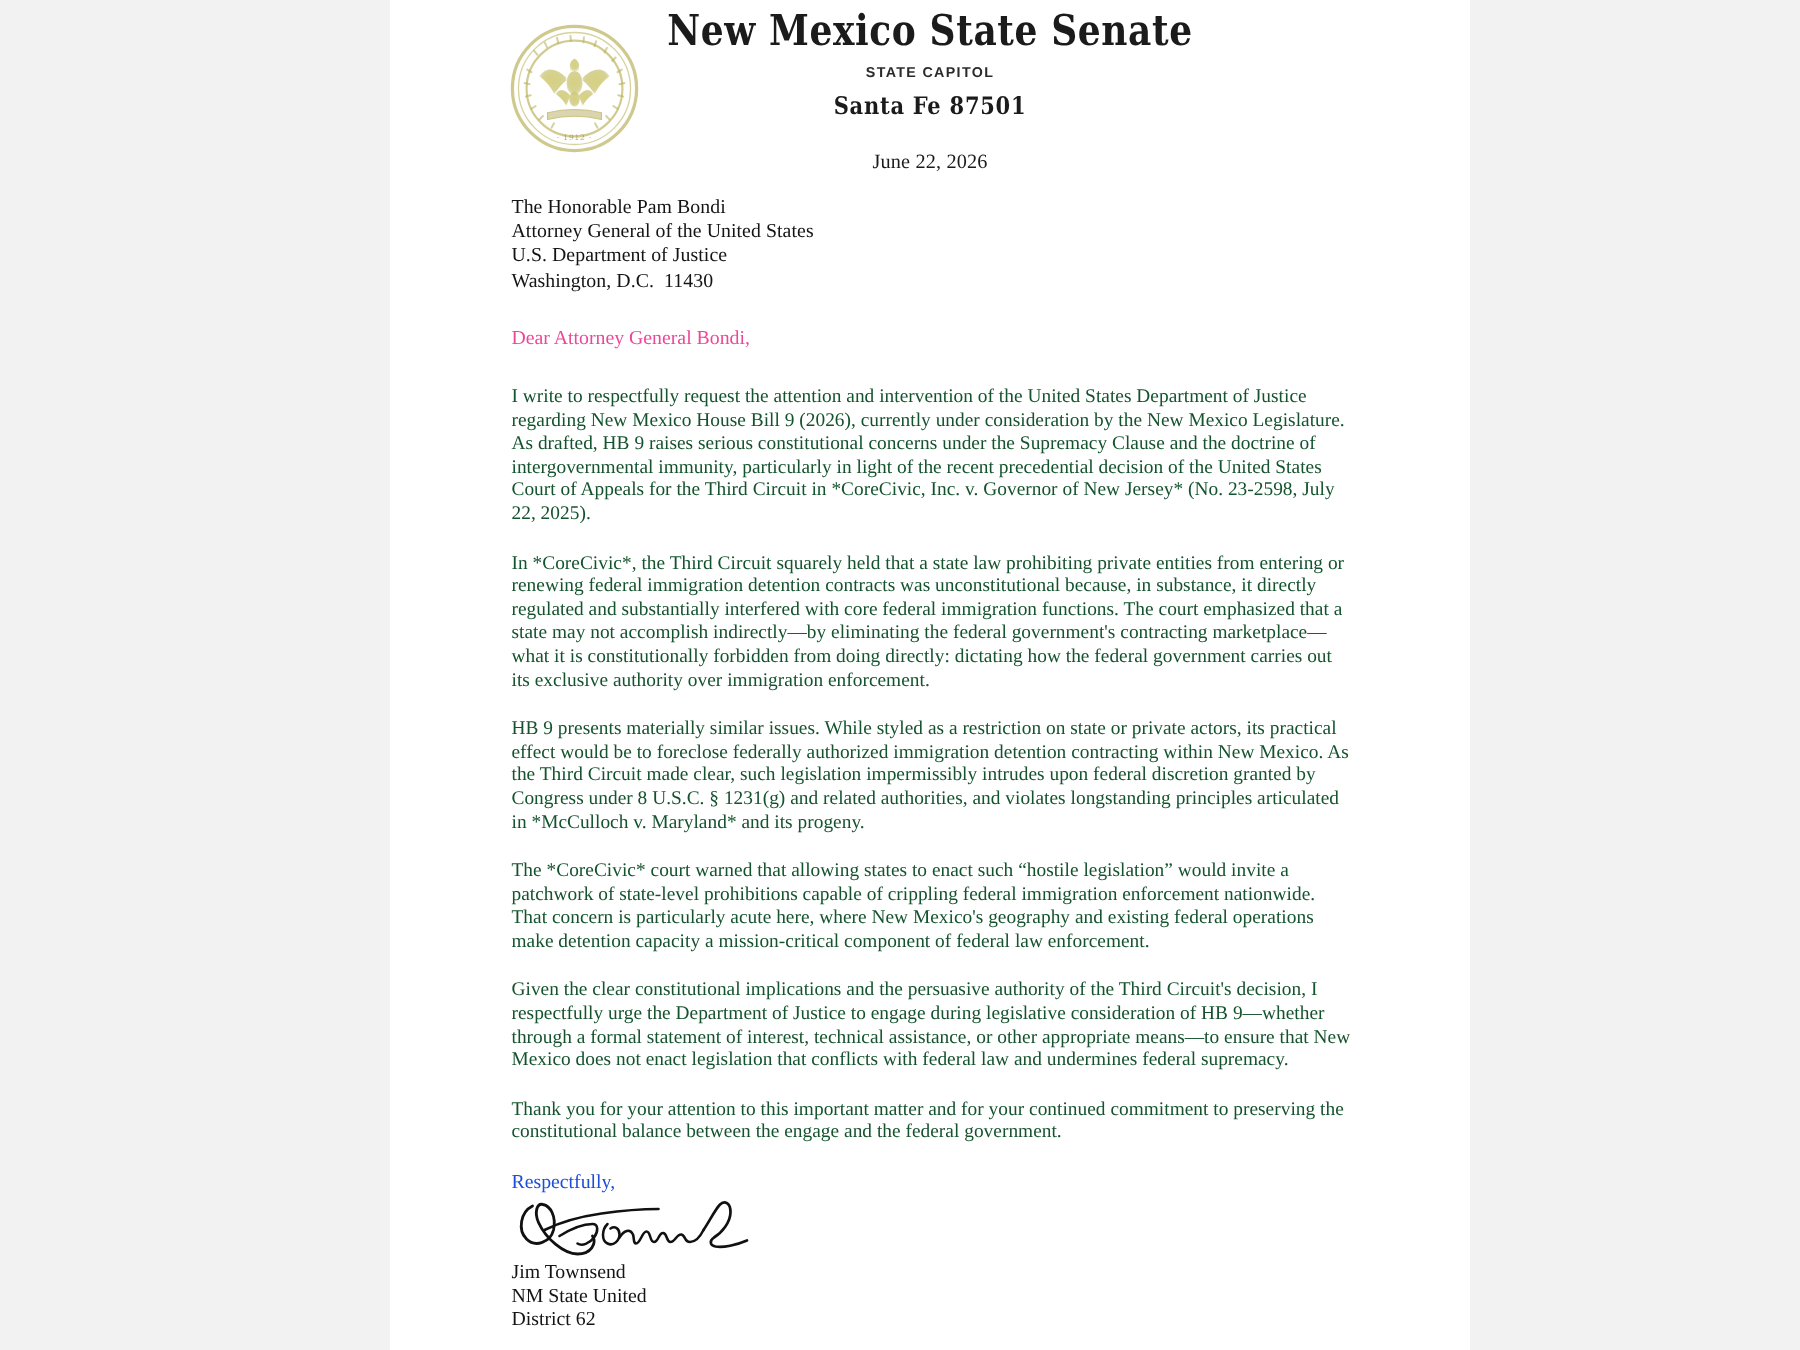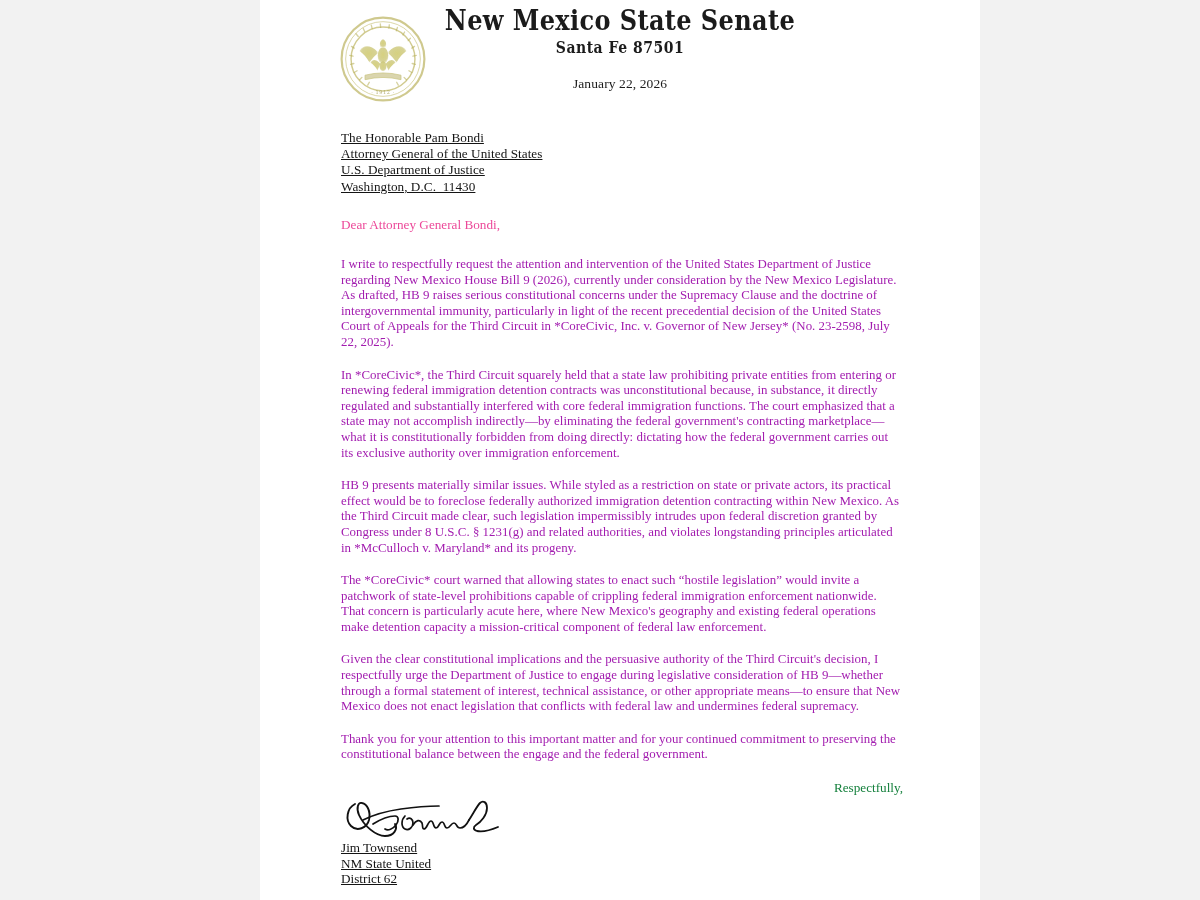--- a/index.html
+++ b/index.html
@@ -102,63 +102,61 @@
     left: 81px;
     top: 130px;
     width: 562px;
   }
 
   .addressee {
     font-size: 13.2px;
     line-height: 16.2px;
     color: #141414;
     letter-spacing: 0.05px;
-    text-decoration: underline;
   }
   .addressee div { white-space: pre; }
 
   .salutation {
     font-size: 13.2px;
     line-height: 16.2px;
     color: #ec4899;
     margin-top: 22px;
   }
 
   p.para {
     font-size: 12.9px;
     line-height: 15.6px;
-    color: #a21caf;
+    color: #14532d;
     margin: 0 0 17px 0;
     text-align: left;
     letter-spacing: 0.02px;
   }
   p.para.first { margin-top: 24px; }
 
   .closing {
     font-size: 13.2px;
     line-height: 16px;
-    color: #15803d;
+    color: #1d4ed8;
     margin-top: 17px;
-    text-align: right;
   }
 
   .signature {
     margin-top: 2px;
     margin-left: 2px;
     height: 46px;
     width: 200px;
   }
 
   .sig-block {
     font-size: 13.2px;
     line-height: 15.6px;
     color: #141414;
     margin-top: -4px;
   }
-  .sig-block div { white-space: pre; text-decoration: underline; }
+  .sig-block div { white-space: pre; }
 </style>
 </head>
 <body>
 
 <div id="viewport">
 
   <div id="page">
 
     <div class="letterhead">
 
@@ -216,22 +214,23 @@
           <g opacity="0.75">
             <path d="M30 68 Q50 63 70 68 L70 73 Q50 68 30 73 Z" fill="#cec893" stroke="#b8b158" stroke-width="0.8"></path>
           </g>
 
           <text x="50" y="88.5" font-size="5.6" font-family="DejaVu Serif, serif" text-anchor="middle" fill="#9e9749" opacity="0.8" letter-spacing="0.6">· 1912 ·</text>
         </svg>
       </div>
 
       <div class="lh-text">
         <div class="org-name">New Mexico State Senate</div>
+        <div class="org-sub">STATE CAPITOL</div>
         <div class="org-city">Santa Fe 87501</div>
-        <div class="date-line">January 22, 2026</div>
+        <div class="date-line">June 22, 2026</div>
       </div>
     </div>
 
     <div class="body-wrap">
 
       <div class="addressee">
         <div>The Honorable Pam Bondi</div>
         <div>Attorney General of the United States</div>
         <div>U.S. Department of Justice</div>
         <div>Washington, D.C.  11430</div>

